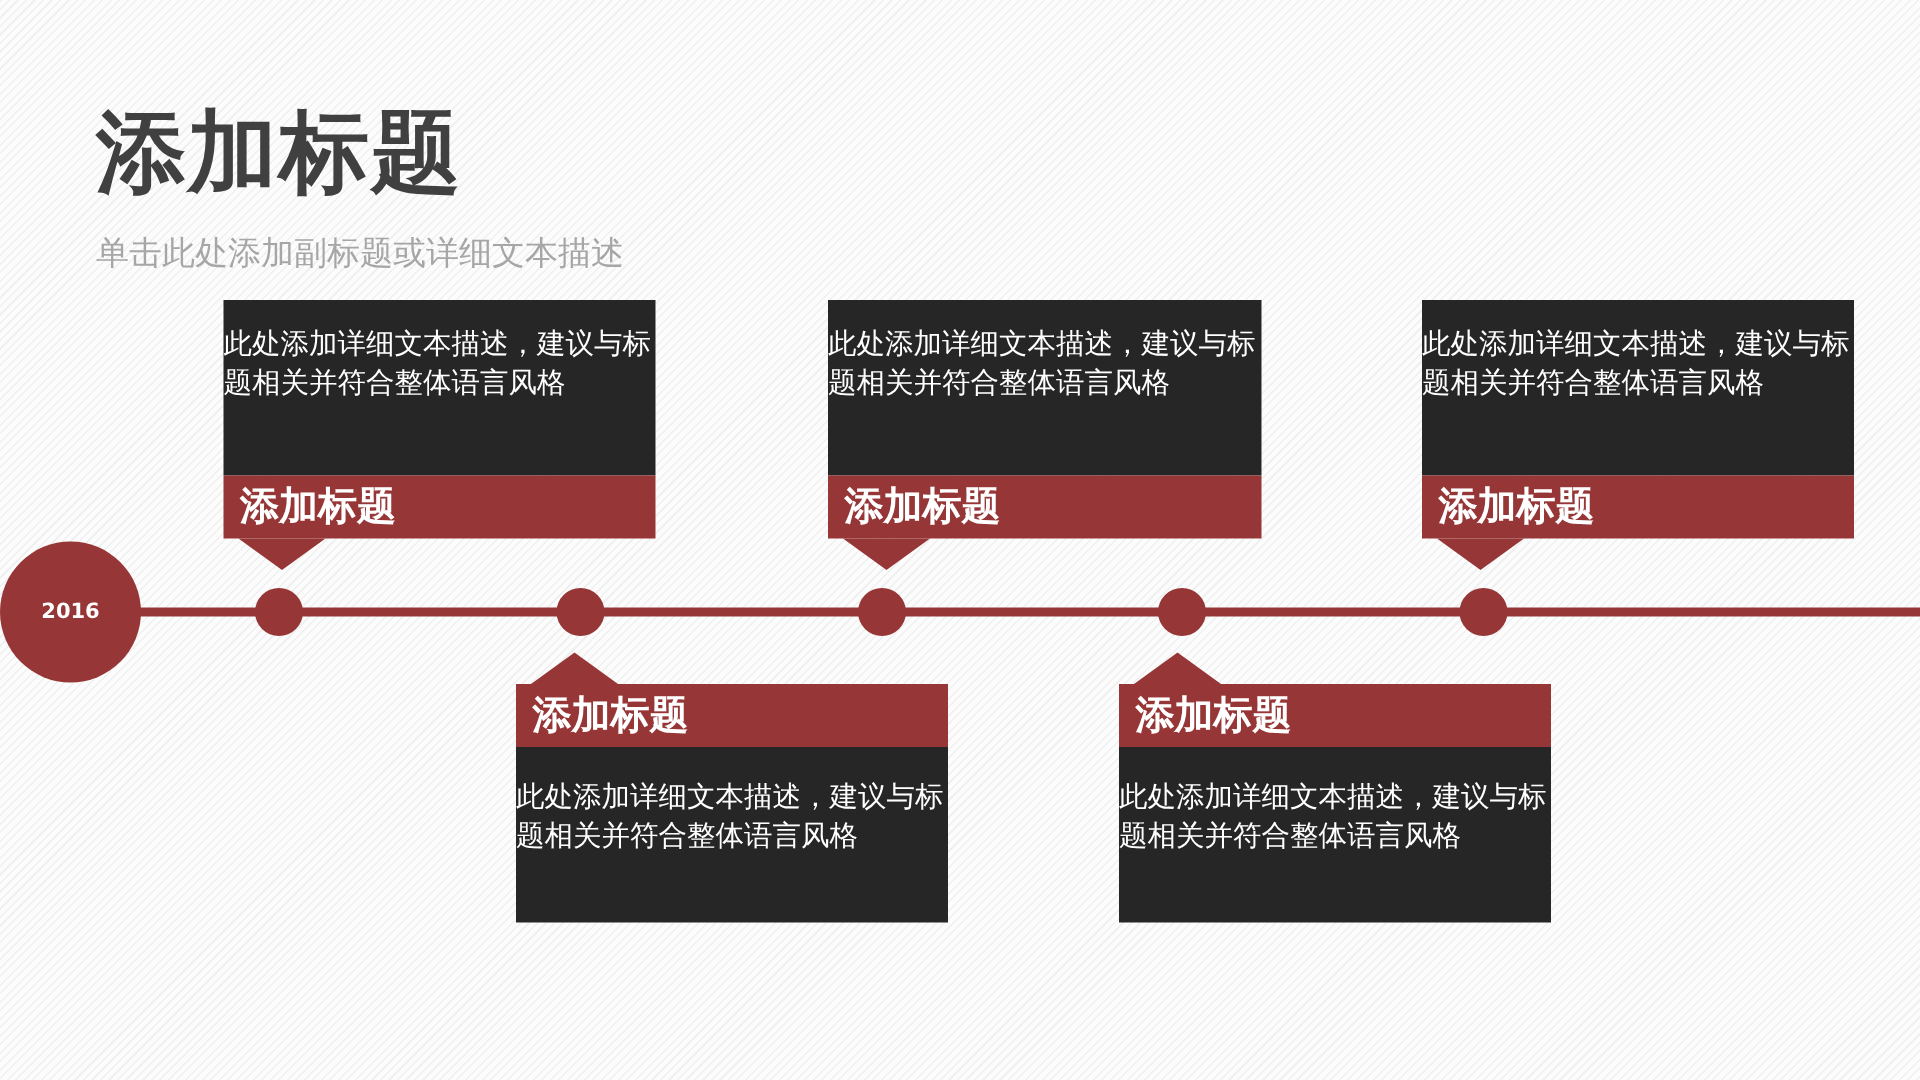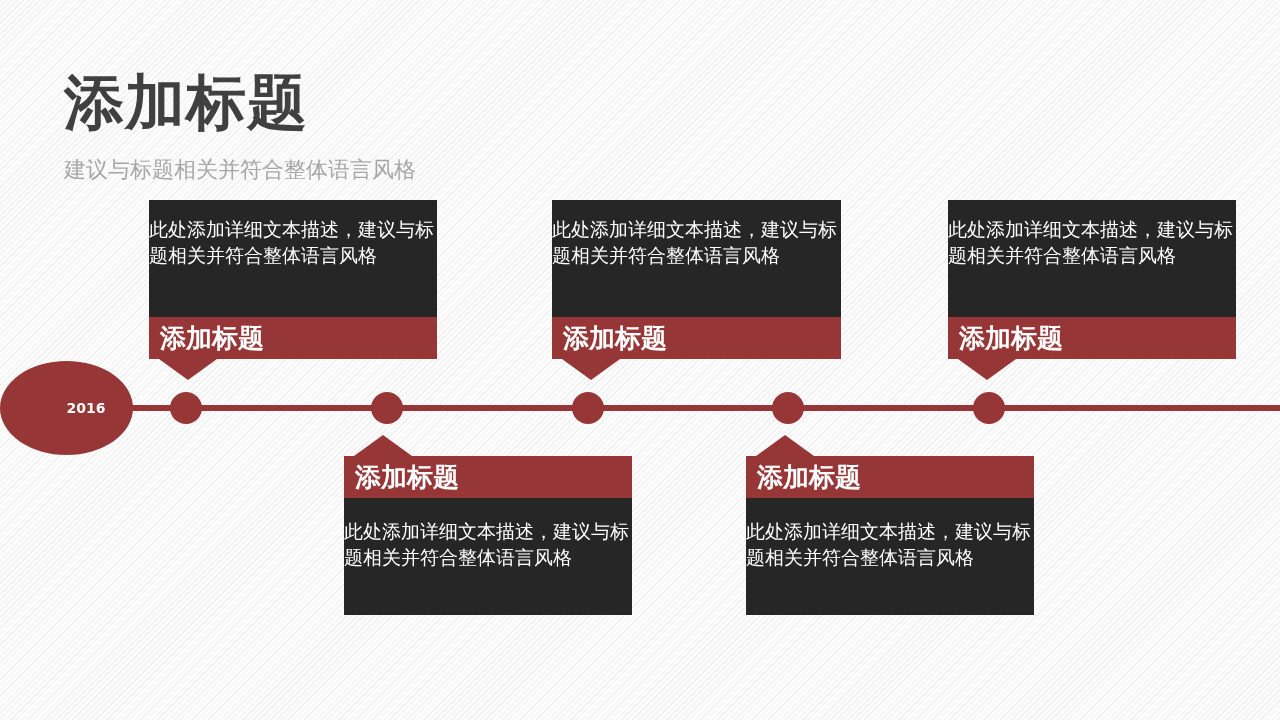--- a/index.html
+++ b/index.html
@@ -16,21 +16,21 @@
   .subtitle {
     position:absolute; left:64px; top:154px;
     font-size:22px; color:#a6a6a6; line-height:32px;
   }
   .timeline-line {
     position:absolute; left:90px; top:405px; width:1190px; height:6px; background:#963636;
   }
   .year-circle {
     position:absolute; left:0; top:361px; width:94px; height:94px; border-radius:50%;
     background:#963636; color:#fff; font-size:14px; font-weight:bold;
-    display:flex; align-items:center; justify-content:center;padding-left:39px;
+    display:flex; align-items:center; justify-content:center;
   }
   .dot {
     position:absolute; width:32px; height:32px; border-radius:50%; background:#963636; top:392px;
   }
   .card { position:absolute; width:288px; }
   .card .desc {
     background:#262626; color:#ffffff; font-size:19px; line-height:26px;
     padding:0 0; box-sizing:border-box;
   }
   .card .head {
@@ -47,21 +47,21 @@
   .pointer-up {
     position:absolute; width:0; height:0;
     border-left:29px solid transparent; border-right:29px solid transparent;
     border-bottom:21px solid #963636;
   }
 </style>
 </head>
 <body>
 
 <div class="title">添加标题</div>
-<div class="subtitle">建议与标题相关并符合整体语言风格</div>
+<div class="subtitle">单击此处添加副标题或详细文本描述</div>
 
 <div class="timeline-line"></div>
 <div class="year-circle">
   <span>2016</span>
 </div>
 
 <div class="dot" style="left:170px;"></div>
 <div class="dot" style="left:371px;"></div>
 <div class="dot" style="left:572px;"></div>
 <div class="dot" style="left:772px;"></div>

